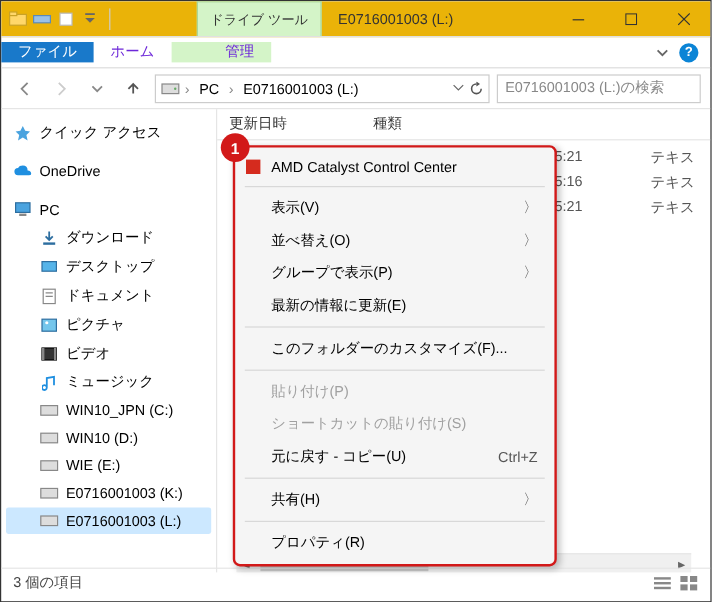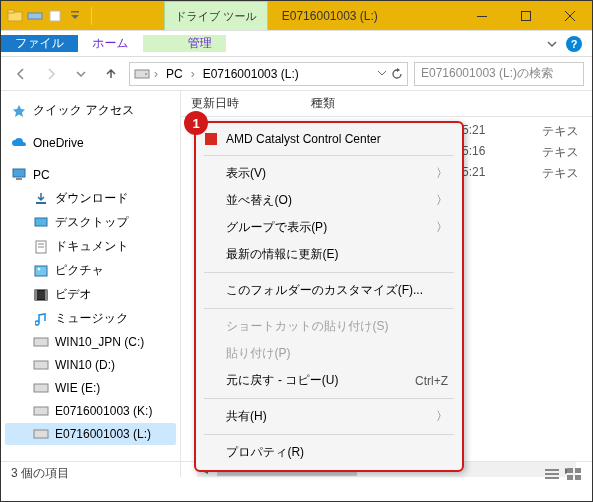--- a/index.html
+++ b/index.html
@@ -64,21 +64,21 @@
   .annot-badge { position:absolute; left:-10px; top:-10px; width:24px; height:24px; border-radius:50%; background:#d21919; color:#fff; font-weight:bold; display:flex; align-items:center; justify-content:center; z-index:11; font-size:13px;}
   .ctx { width:270px; background:#f5f5f5; border:2px solid #d21919; border-radius:6px; box-shadow:2px 2px 6px rgba(0,0,0,0.25); padding:4px 0; }
   .ctx-item { display:flex; align-items:center; padding:5px 14px 5px 30px; position:relative; }
   .ctx-item.disabled { color:#a0a0a0; }
   .ctx-item .arrow { margin-left:auto; color:#555; }
   .ctx-item .shortcut { margin-left:auto; color:#555; }
   .ctx-sep { height:1px; background:#d8d8d8; margin:4px 8px; }
   .ctx-icon { position:absolute; left:8px; width:14px; height:14px; }
 
   
-  .statusbar { position:absolute; bottom:16px; left:0; right:0; height:24px; border-top:1px solid #e5e5e5; display:flex; align-items:center; padding:0 10px; color:#444; }
+  .statusbar { position:absolute; bottom:4px; left:0; right:0; height:24px; border-top:1px solid #e5e5e5; display:flex; align-items:center; padding:0 10px; color:#444; }
   .view-icons { margin-left:auto; display:flex; gap:6px; }
   .scroll-h { position:absolute; bottom:24px; left:196px; right:16px; height:16px; background:#f0f0f0; border-top:1px solid #e5e5e5; display:flex; align-items:center; }
   .scroll-thumb { height:12px; background:#c8c8c8; width:140px; margin-left:4px; }
   .scroll-arrow { width:16px; height:16px; display:flex; align-items:center; justify-content:center; color:#666; }
   .scroll-arrow.right { margin-left:auto; }
 
   
   svg { display:block; }
 </style>
 </head>
@@ -386,24 +386,24 @@
       </div>
     <div class="ctx-item">
         <span>最新の情報に更新(E)</span>
       </div>
     <div class="ctx-sep"></div>
     <div class="ctx-item">
         <span>このフォルダーのカスタマイズ(F)...</span>
       </div>
     <div class="ctx-sep"></div>
     <div class="ctx-item disabled">
+        <span>貼り付け(P)</span>
+      </div>
+    <div class="ctx-item disabled">
         <span>ショートカットの貼り付け(S)</span>
-      </div>
-    <div class="ctx-item disabled">
-        <span>貼り付け(P)</span>
       </div>
     <div class="ctx-item">
         <span>元に戻す - コピー(U)</span>
         <span class="shortcut">Ctrl+Z</span>
       </div>
     <div class="ctx-sep"></div>
     <div class="ctx-item">
         <span>共有(H)</span>
         <span class="arrow">〉</span>
       </div>

